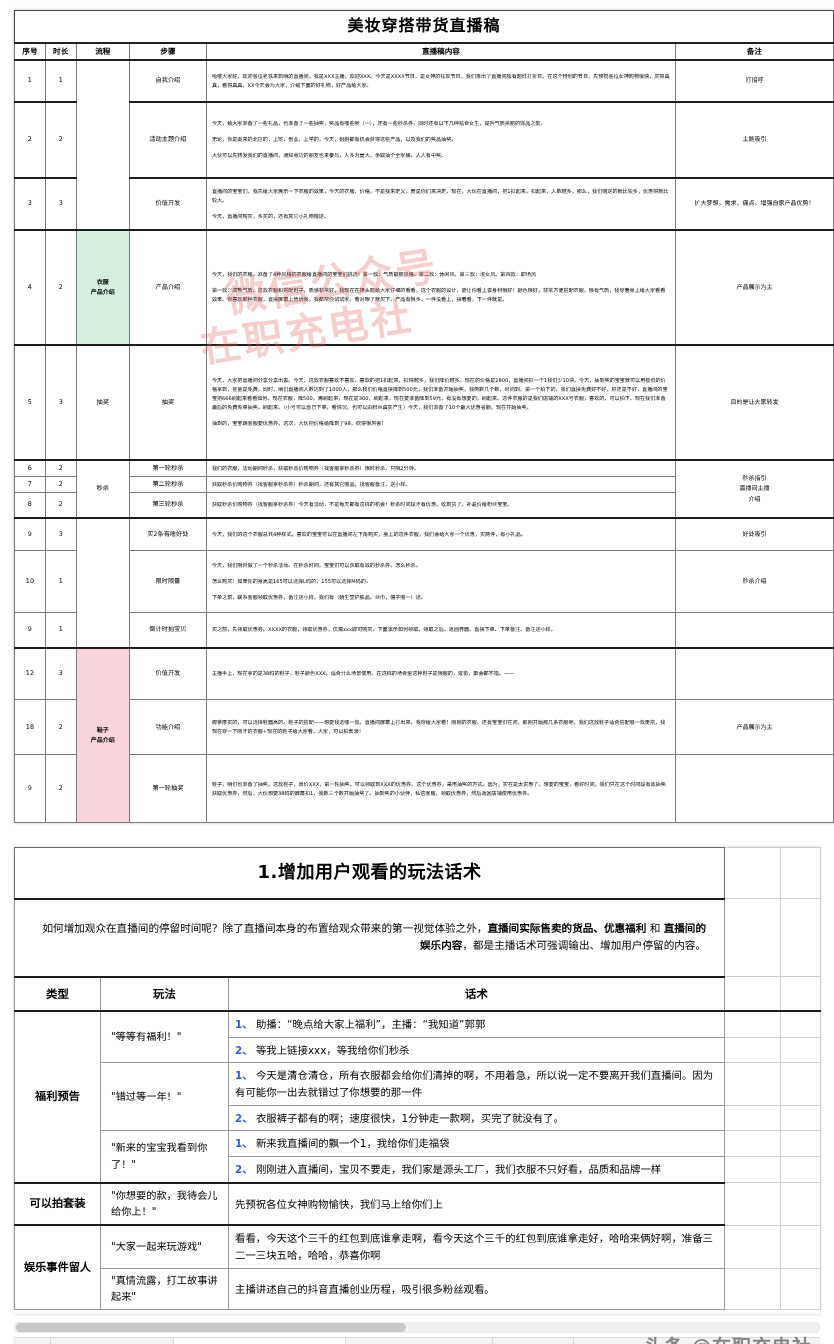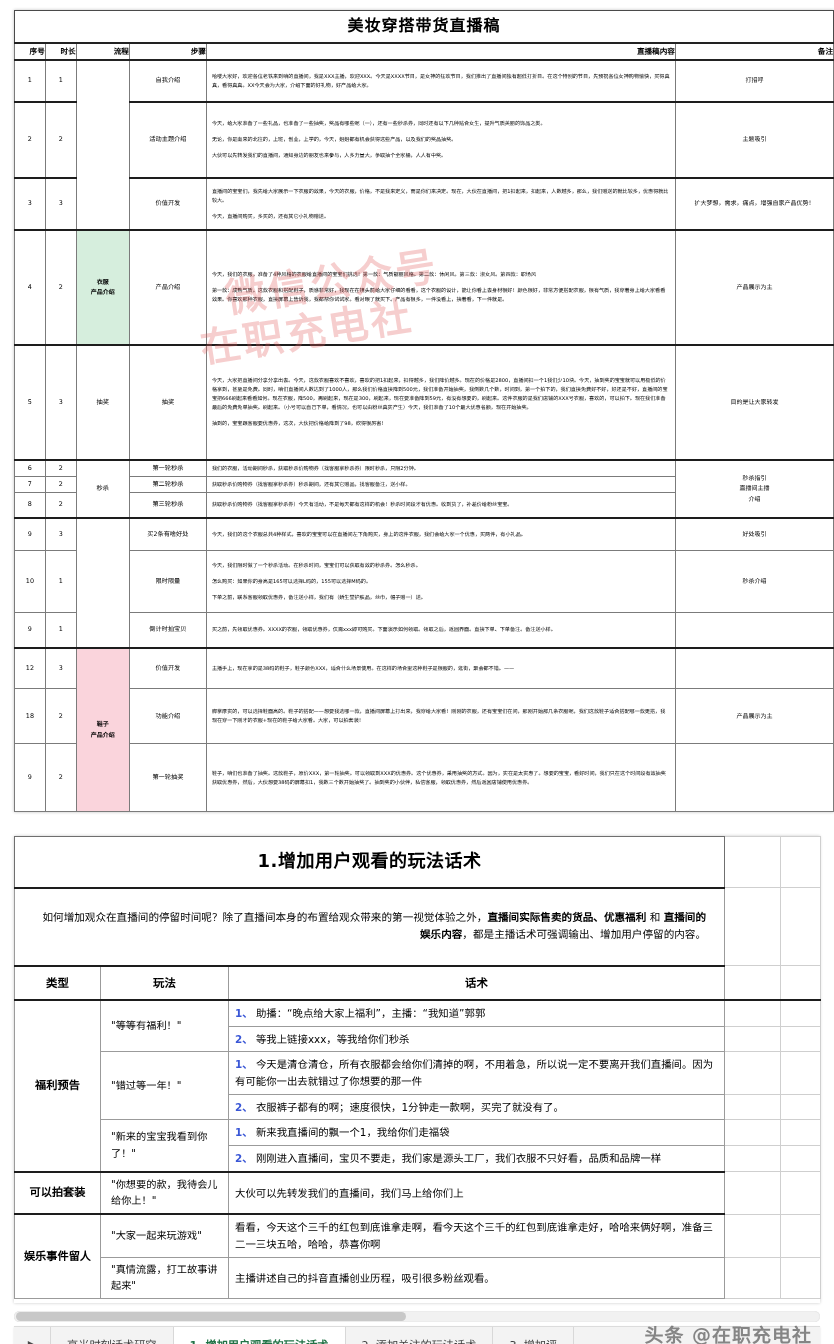--- a/index.html
+++ b/index.html
@@ -39,21 +39,21 @@
     border:1px solid #4a4a4a !important;
     border-bottom:2px solid #222 !important;
     text-align:center;
     font-size:16px !important;
     font-weight:bold;
     letter-spacing:1px;
     padding:6px 0 7px 0 !important;
     line-height:1.1 !important;
   }
   .hdr td{
-    text-align:right;
+    text-align:center;
     font-weight:bold;
     font-size:7.6px !important;
     padding:3px 0 !important;
     border-top:2px solid #222 !important;
     border-bottom:2px solid #222 !important;
     line-height:1.2 !important;
   }
   .c-num,.c-dur{text-align:center;font-size:6.4px !important;}
   .c-flow,.c-step{text-align:center;font-size:6.2px !important;}
   .c-note{text-align:center;font-size:6.0px !important;line-height:1.5;}
@@ -367,21 +367,21 @@
             <td class="c-num">9</td>
             <td class="c-dur">1</td>
             <td class="c-step">倒计时拍宝贝</td>
             <td class="c-body">
               <p class="">买之前，先领取优惠券。XXXX的衣服，领取优惠券，仅需xxx即可购买。下面演示如何领取。领取之后，返回界面。直接下单、下单备注。备注送小样。</p>
             </td>
             <td class="c-note">
               <div></div>
             </td>
           </tr>
-          <tr style="height:41px">
+          <tr style="height:52px">
             <td class="c-num thickline">12</td>
             <td class="c-dur thickline">3</td>
             <td class="flow-pink thickline" rowspan="3">
               <div>鞋子</div>
               <div>产品介绍</div>
             </td>
             <td class="c-step thickline">价值开发</td>
             <td class="c-body thickline">
               <p class="">主播手上，现在拿的是38码的鞋子，鞋子颜色XXX，适合什么场景使用。在这样的场合里这种鞋子是很服的，逛街，聚会都不错。——</p>
             </td>
@@ -476,21 +476,21 @@
             <td class="b-empty"></td>
           </tr>
           <tr>
             <td class="b-script"><span class="idx">2、</span> <span>刚刚进入直播间，宝贝不要走，我们家是源头工厂，我们衣服不只好看，品质和品牌一样</span></td>
             <td class="b-empty"></td>
             <td class="b-empty"></td>
           </tr>
           <tr>
             <td class="b-type rowsep-strong" rowspan="1">可以拍套装</td>
             <td class="b-play rowsep-strong" rowspan="1">"你想要的款，我待会儿给你上！"</td>
-            <td class="b-script rowsep-strong"><span>大伙可以先转发我们的直播间，我们马上给你们上</span></td>
+            <td class="b-script rowsep-strong"><span>先预祝各位女神购物愉快，我们马上给你们上</span></td>
             <td class="b-empty"></td>
             <td class="b-empty"></td>
           </tr>
           <tr>
             <td class="b-type rowsep-strong" rowspan="2">娱乐事件留人</td>
             <td class="b-play rowsep-strong" rowspan="1">"大家一起来玩游戏"</td>
             <td class="b-script rowsep-strong"><span>看看，今天这个三千的红包到底谁拿走啊，看今天这个三千的红包到底谁拿走好，哈哈来俩好啊，准备三二一三块五哈，哈哈，恭喜你啊</span></td>
             <td class="b-empty"></td>
             <td class="b-empty"></td>
           </tr>

